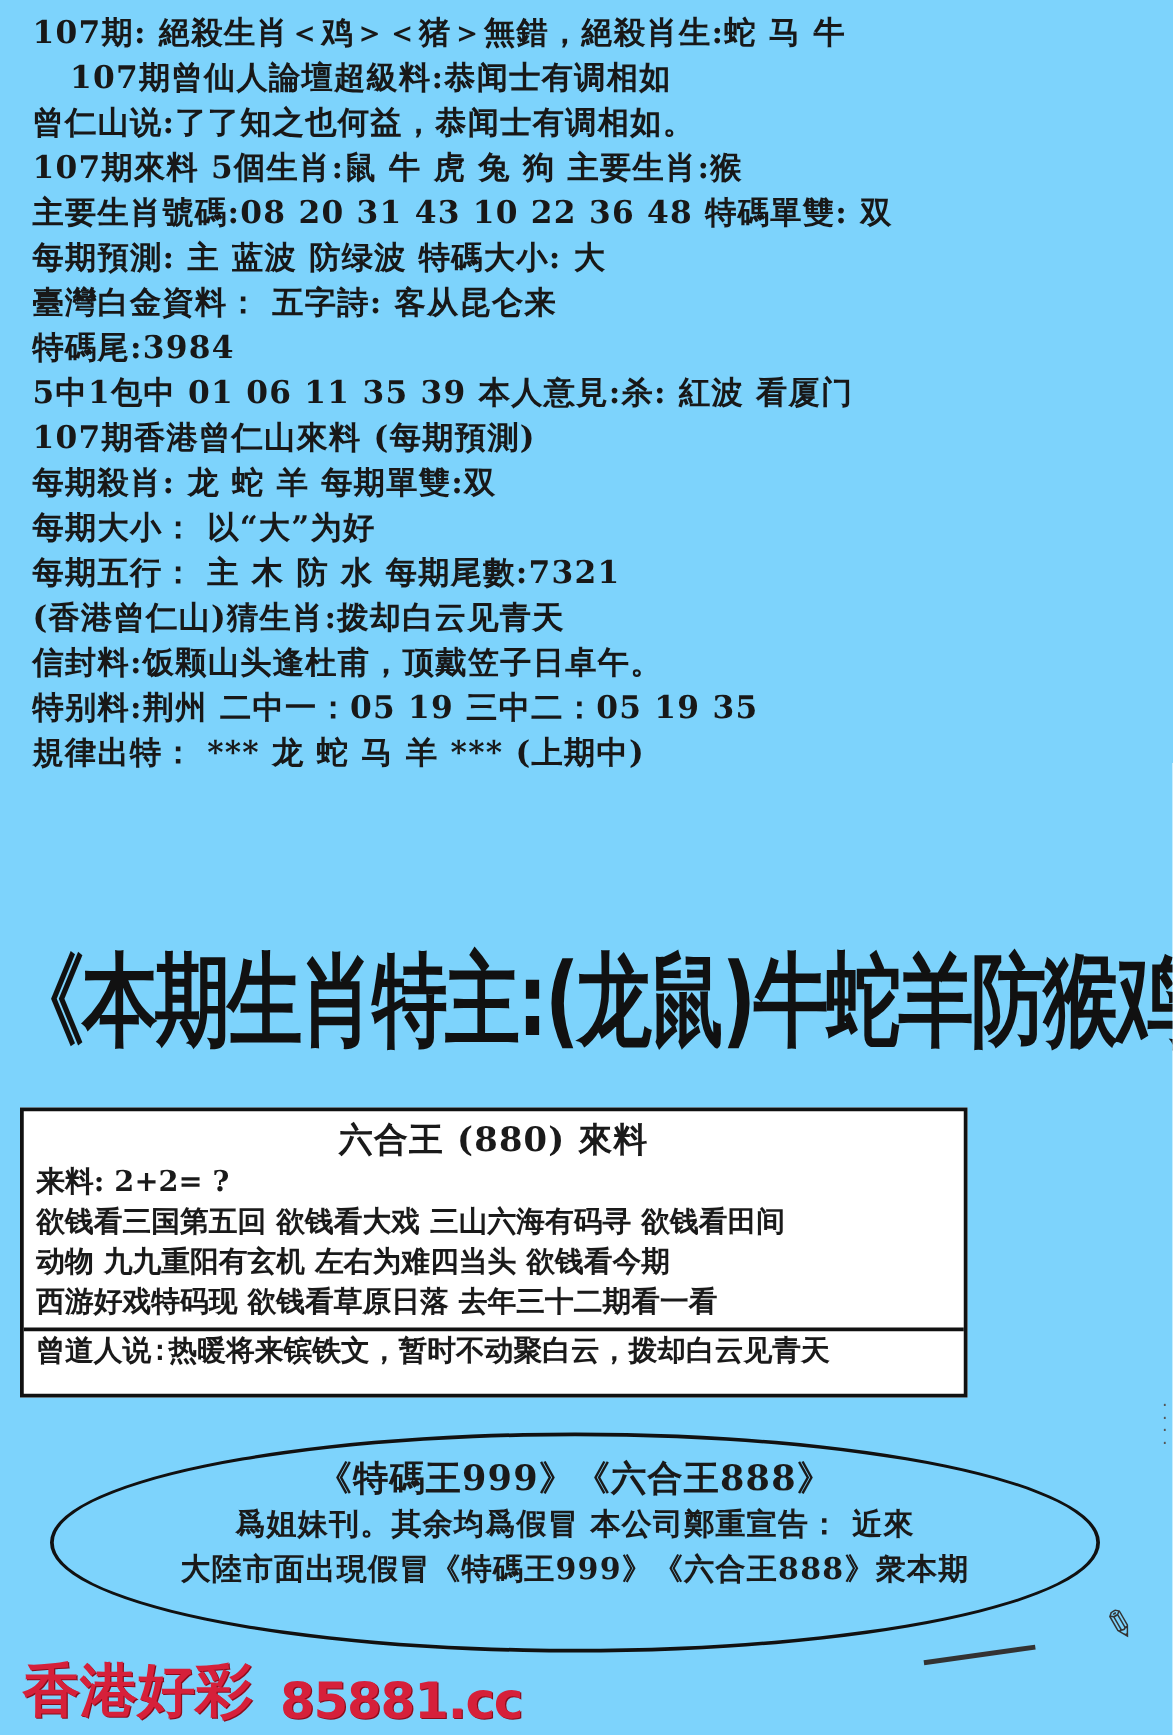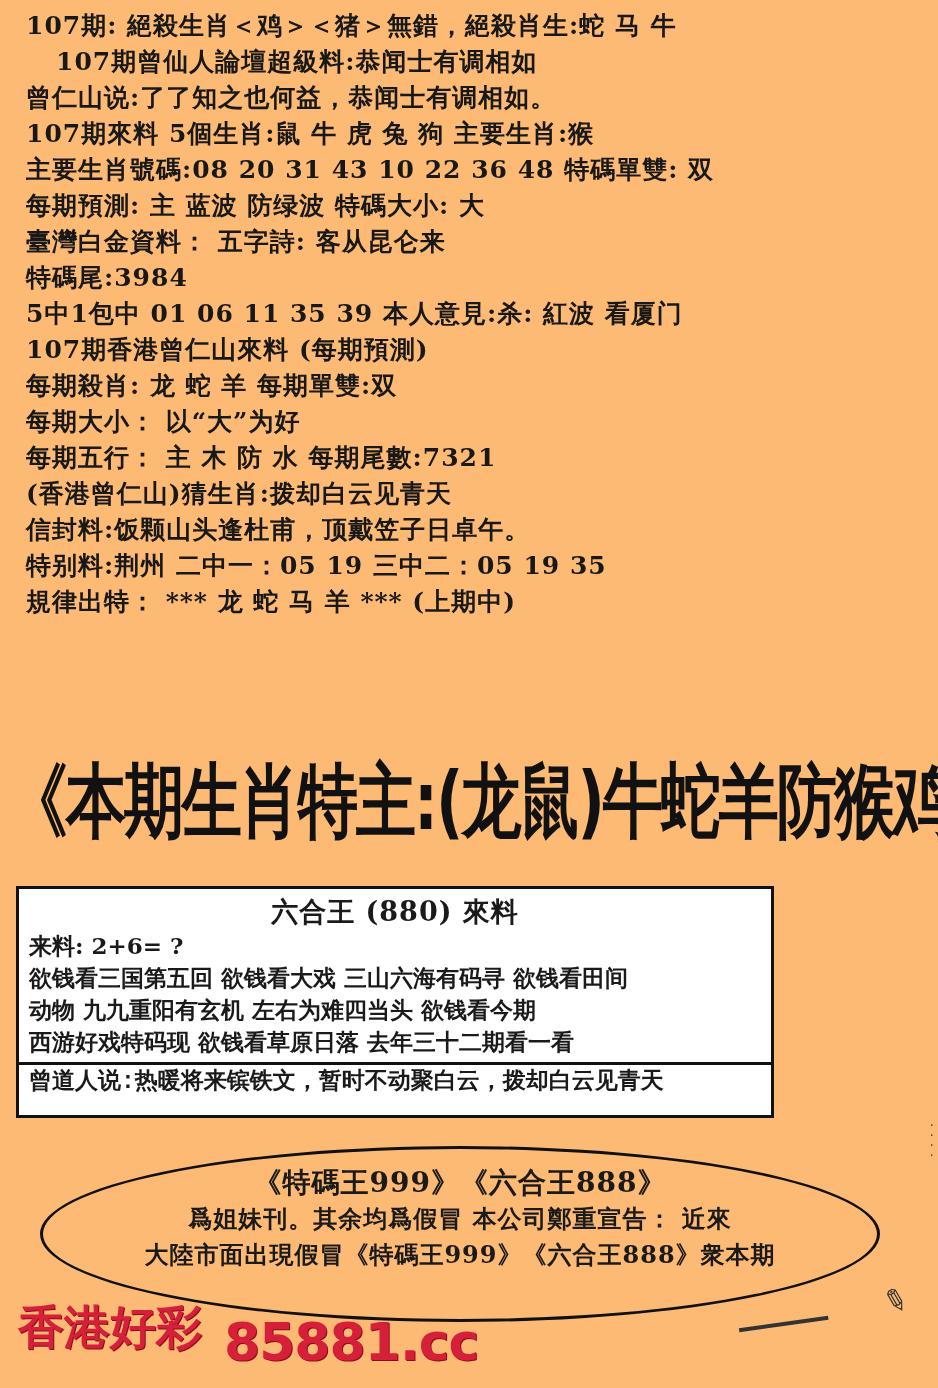--- a/index.html
+++ b/index.html
@@ -12,21 +12,21 @@
     height: 1388px;
     position: relative;
     overflow: hidden;
     font-family: "DejaVu Sans", "Liberation Sans", sans-serif;
     color: #1a1a1a;
   }
   .page {
     position: relative;
     width: 938px;
     height: 1388px;
-    background: #fdba74;
+    background: #7dd3fc;
   }
   .lines {
     position: absolute;
     top: 8px;
     left: 26px;
     width: 890px;
   }
   .line {
     font-size: 25px;
     line-height: 36px;
@@ -122,36 +122,36 @@
     white-space: nowrap;
     letter-spacing: 1px;
   }
   .oval-line.first {
     font-size: 28px;
   }
 
   
   .footer {
     position: absolute;
-    bottom: 16px;
+    bottom: 4px;
     left: 18px;
     width: 900px;
     display: flex;
-    align-items: flex-start;
+    align-items: flex-end;
   }
   .footer-cn {
     font-size: 46px;
     font-weight: bold;
     color: #d6203a;
     font-family: "DejaVu Sans", "Liberation Sans", sans-serif;
     letter-spacing: 0px;
     text-shadow: 1px 1px 0 #8c0c1c;
   }
   .footer-dom {
-    font-size: 52px;
+    font-size: 40px;
     font-weight: bold;
     color: #d6203a;
     font-family: "DejaVu Sans", "Liberation Sans", sans-serif;
     margin-left: 22px;
     letter-spacing: -1px;
     text-shadow: 1px 1px 0 #8c0c1c;
     margin-top: 15px;
   }
   .stroke-deco {
     position: absolute;
@@ -201,21 +201,21 @@
     <div class="line">(香港曾仁山)猜生肖:拨却白云见青天</div>
     <div class="line">信封料:饭颗山头逢杜甫，顶戴笠子日卓午。</div>
     <div class="line">特别料:荆州     二中一：05 19     三中二：05 19 35</div>
     <div class="line">規律出特：  ***  龙 蛇 马 羊 *** (上期中)</div>
   </div>
 
   <div class="headline">《本期生肖特主:(龙鼠)牛蛇羊防猴鸡猪》</div>
 
   <div class="box">
     <div class="box-title">六合王 (880) 來料</div>
-    <div class="box-line">来料: 2+6= ?</div>
+    <div class="box-line">来料: 2+2= ?</div>
     <div class="box-line">欲钱看三国第五回  欲钱看大戏  三山六海有码寻  欲钱看田间</div>
     <div class="box-line">动物  九九重阳有玄机  左右为难四当头  欲钱看今期</div>
     <div class="box-line">西游好戏特码现    欲钱看草原日落    去年三十二期看一看</div>
     <div class="box-sep"></div>
     <div class="box-last">曾道人说:热暖将来镔铁文，暂时不动聚白云，拨却白云见青天</div>
   </div>
 
   <div class="oval">
     <div class="oval-inner">
       <div class="oval-line first">《特碼王999》《六合王888》</div>

